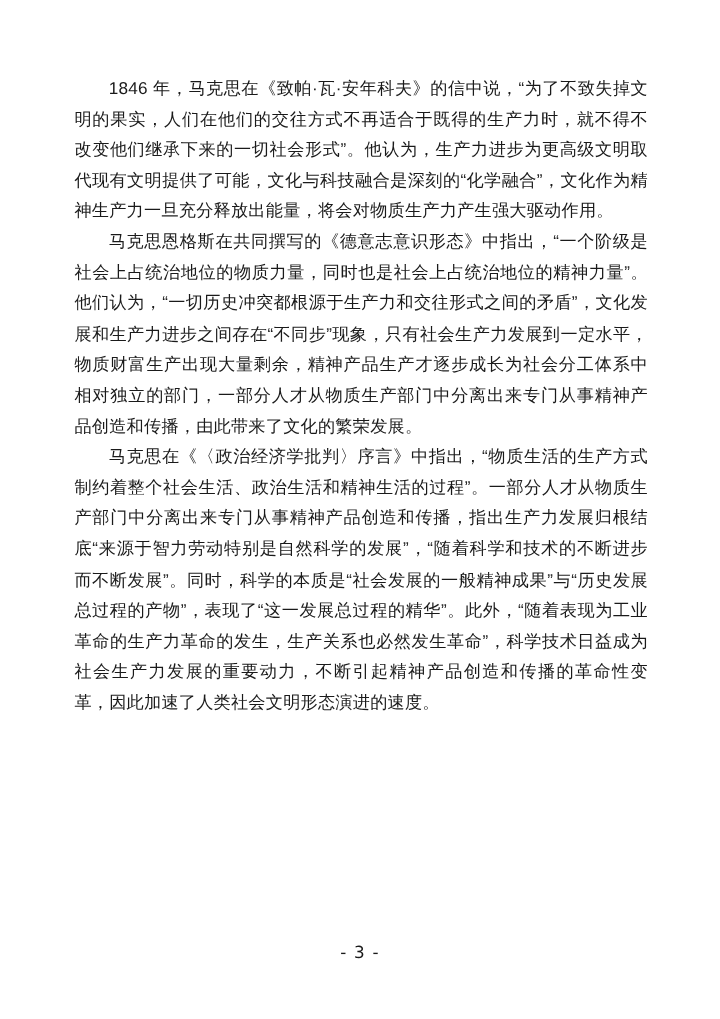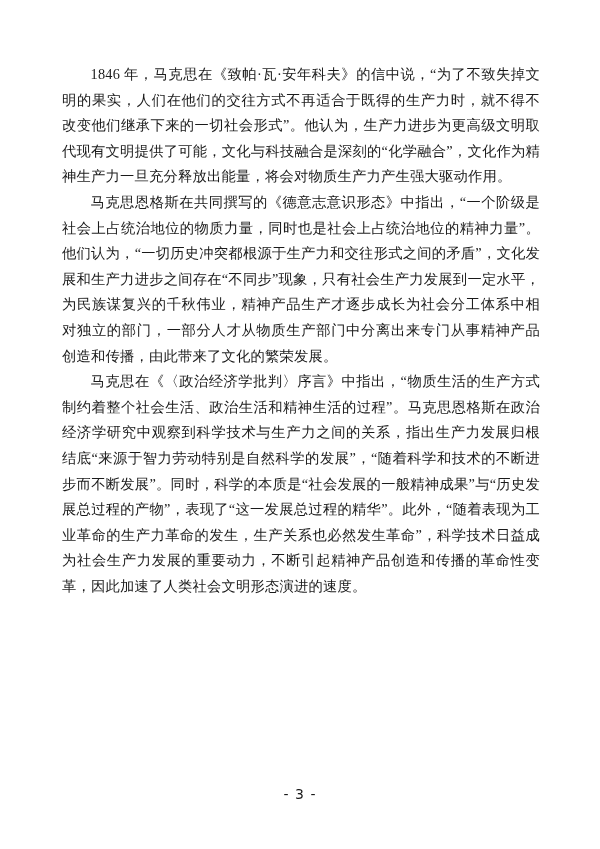--- a/index.html
+++ b/index.html
@@ -28,38 +28,38 @@
   }
   .para {
     margin: 0 0 0 0;
     text-indent: 2em;
     font-size: 14.3px;
     line-height: 25.6px;
     color: #1a1a1a;
     text-align: justify;
     text-justify: inter-ideograph;
     letter-spacing: 0.2px;
-    font-family: Liberation Serif, serif;
+    font-family: Liberation Sans, sans-serif;
     font-weight: 500;
   }
   .pagenum {
     position: absolute;
     left: 0;
     right: 0;
     top: 786px;
     text-align: center;
     font-size: 14px;
     color: #1a1a1a;
     letter-spacing: 1px;
     font-family: "DejaVu Sans", "Liberation Sans", sans-serif;
   }
 </style>
 </head>
 <body>
 
 <div class="page">
   <div class="content">
     <p class="para">1846 年，马克思在《致帕·瓦·安年科夫》的信中说，“为了不致失掉文明的果实，人们在他们的交往方式不再适合于既得的生产力时，就不得不改变他们继承下来的一切社会形式”。他认为，生产力进步为更高级文明取代现有文明提供了可能，文化与科技融合是深刻的“化学融合”，文化作为精神生产力一旦充分释放出能量，将会对物质生产力产生强大驱动作用。</p>
-    <p class="para">马克思恩格斯在共同撰写的《德意志意识形态》中指出，“一个阶级是社会上占统治地位的物质力量，同时也是社会上占统治地位的精神力量”。他们认为，“一切历史冲突都根源于生产力和交往形式之间的矛盾”，文化发展和生产力进步之间存在“不同步”现象，只有社会生产力发展到一定水平，为民族谋复兴的千秋伟业，精神产品生产才逐步成长为社会分工体系中相对独立的部门，一部分人才从物质生产部门中分离出来专门从事精神产品创造和传播，由此带来了文化的繁荣发展。</p>
-    <p class="para">马克思在《〈政治经济学批判〉序言》中指出，“物质生活的生产方式制约着整个社会生活、政治生活和精神生活的过程”。马克思恩格斯在政治经济学研究中观察到科学技术与生产力之间的关系，指出生产力发展归根结底“来源于智力劳动特别是自然科学的发展”，“随着科学和技术的不断进步而不断发展”。同时，科学的本质是“社会发展的一般精神成果”与“历史发展总过程的产物”，表现了“这一发展总过程的精华”。此外，“随着表现为工业革命的生产力革命的发生，生产关系也必然发生革命”，科学技术日益成为社会生产力发展的重要动力，不断引起精神产品创造和传播的革命性变革，因此加速了人类社会文明形态演进的速度。</p>
+    <p class="para">马克思恩格斯在共同撰写的《德意志意识形态》中指出，“一个阶级是社会上占统治地位的物质力量，同时也是社会上占统治地位的精神力量”。他们认为，“一切历史冲突都根源于生产力和交往形式之间的矛盾”，文化发展和生产力进步之间存在“不同步”现象，只有社会生产力发展到一定水平，物质财富生产出现大量剩余，精神产品生产才逐步成长为社会分工体系中相对独立的部门，一部分人才从物质生产部门中分离出来专门从事精神产品创造和传播，由此带来了文化的繁荣发展。</p>
+    <p class="para">马克思在《〈政治经济学批判〉序言》中指出，“物质生活的生产方式制约着整个社会生活、政治生活和精神生活的过程”。一部分人才从物质生产部门中分离出来专门从事精神产品创造和传播，指出生产力发展归根结底“来源于智力劳动特别是自然科学的发展”，“随着科学和技术的不断进步而不断发展”。同时，科学的本质是“社会发展的一般精神成果”与“历史发展总过程的产物”，表现了“这一发展总过程的精华”。此外，“随着表现为工业革命的生产力革命的发生，生产关系也必然发生革命”，科学技术日益成为社会生产力发展的重要动力，不断引起精神产品创造和传播的革命性变革，因此加速了人类社会文明形态演进的速度。</p>
   </div>
   <div class="pagenum">- 3 -</div>
 </div>
 
 </body></html>

